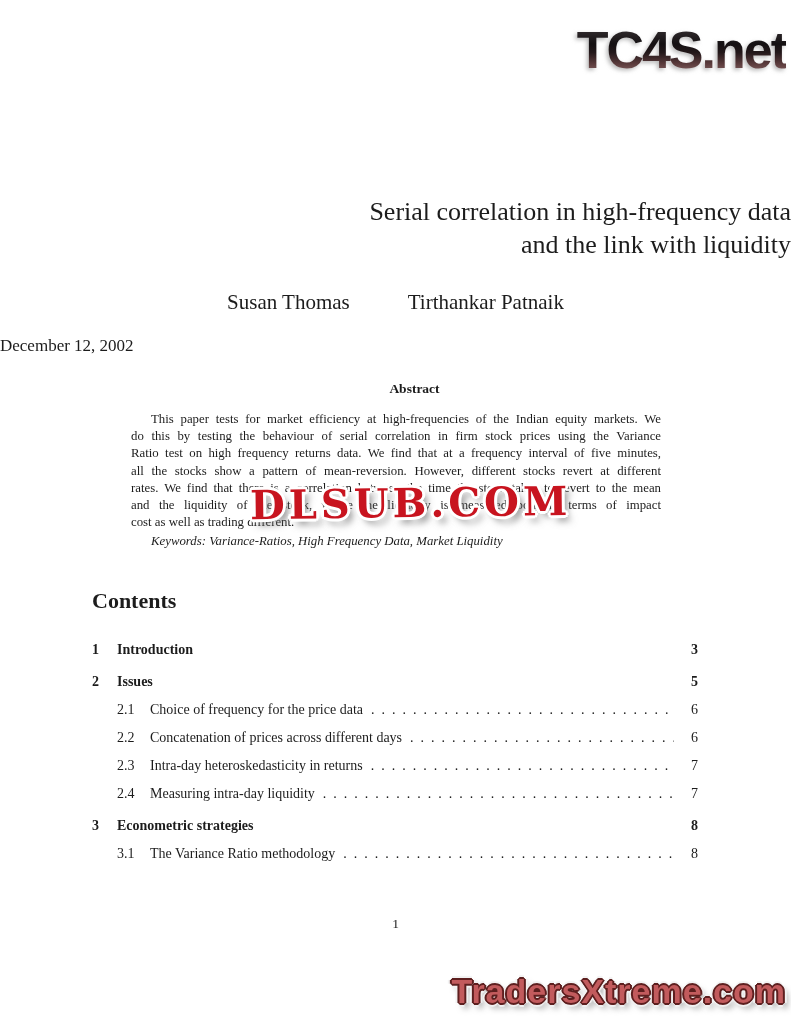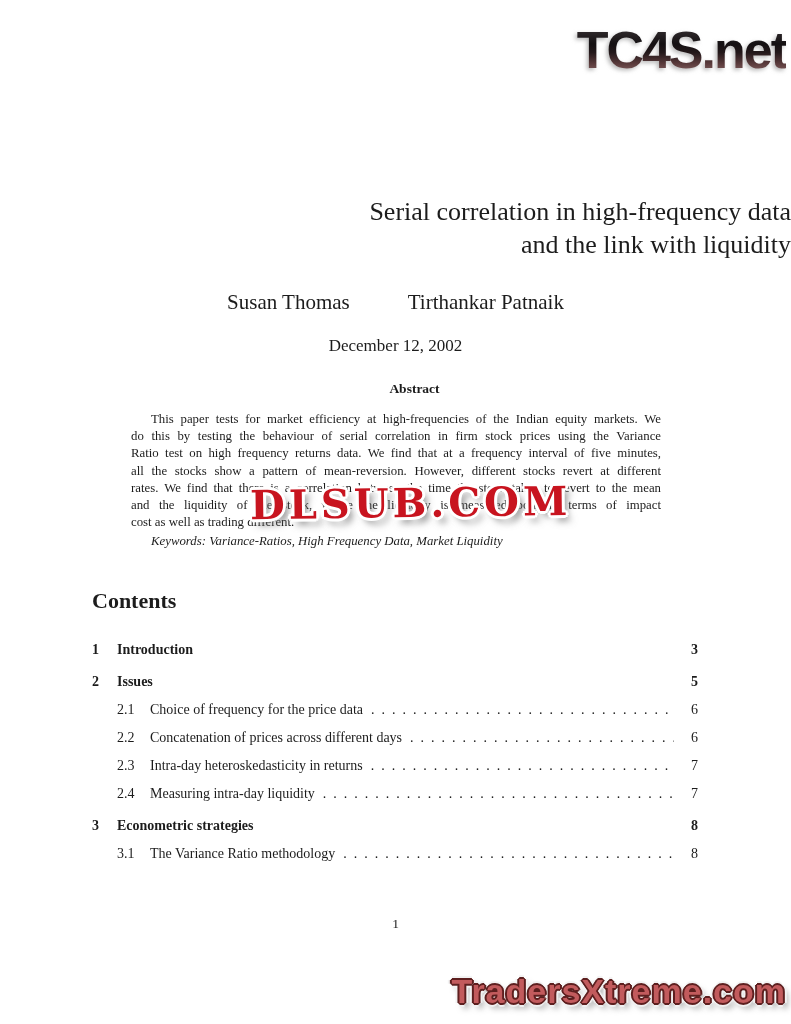--- a/index.html
+++ b/index.html
@@ -55,21 +55,21 @@
     text-align: right;
     font-size: 26px; font-weight: normal; line-height: 33px;
   }
   .authors {
     position: absolute; top: 290px; left: 0; width: 100%;
     display: flex; justify-content: center; gap: 58px;
     font-size: 21px;
   }
   .date {
     position: absolute; top: 336px; left: 0; width: 100%;
-    text-align: center; font-size: 17px;
+    font-size: 17px;
   }
   .abstract-head {
     position: absolute; top: 381px; left: 0; width: 100%;
     text-align: center; font-size: 13.5px; font-weight: bold; margin-left: 19px;
   }
   .abstract {
     position: absolute; top: 411px; left: 131px; width: 530px;
     font-size: 12.8px; line-height: 17.2px;
   }
   .abs-line { text-align: justify; text-align-last: justify; }

